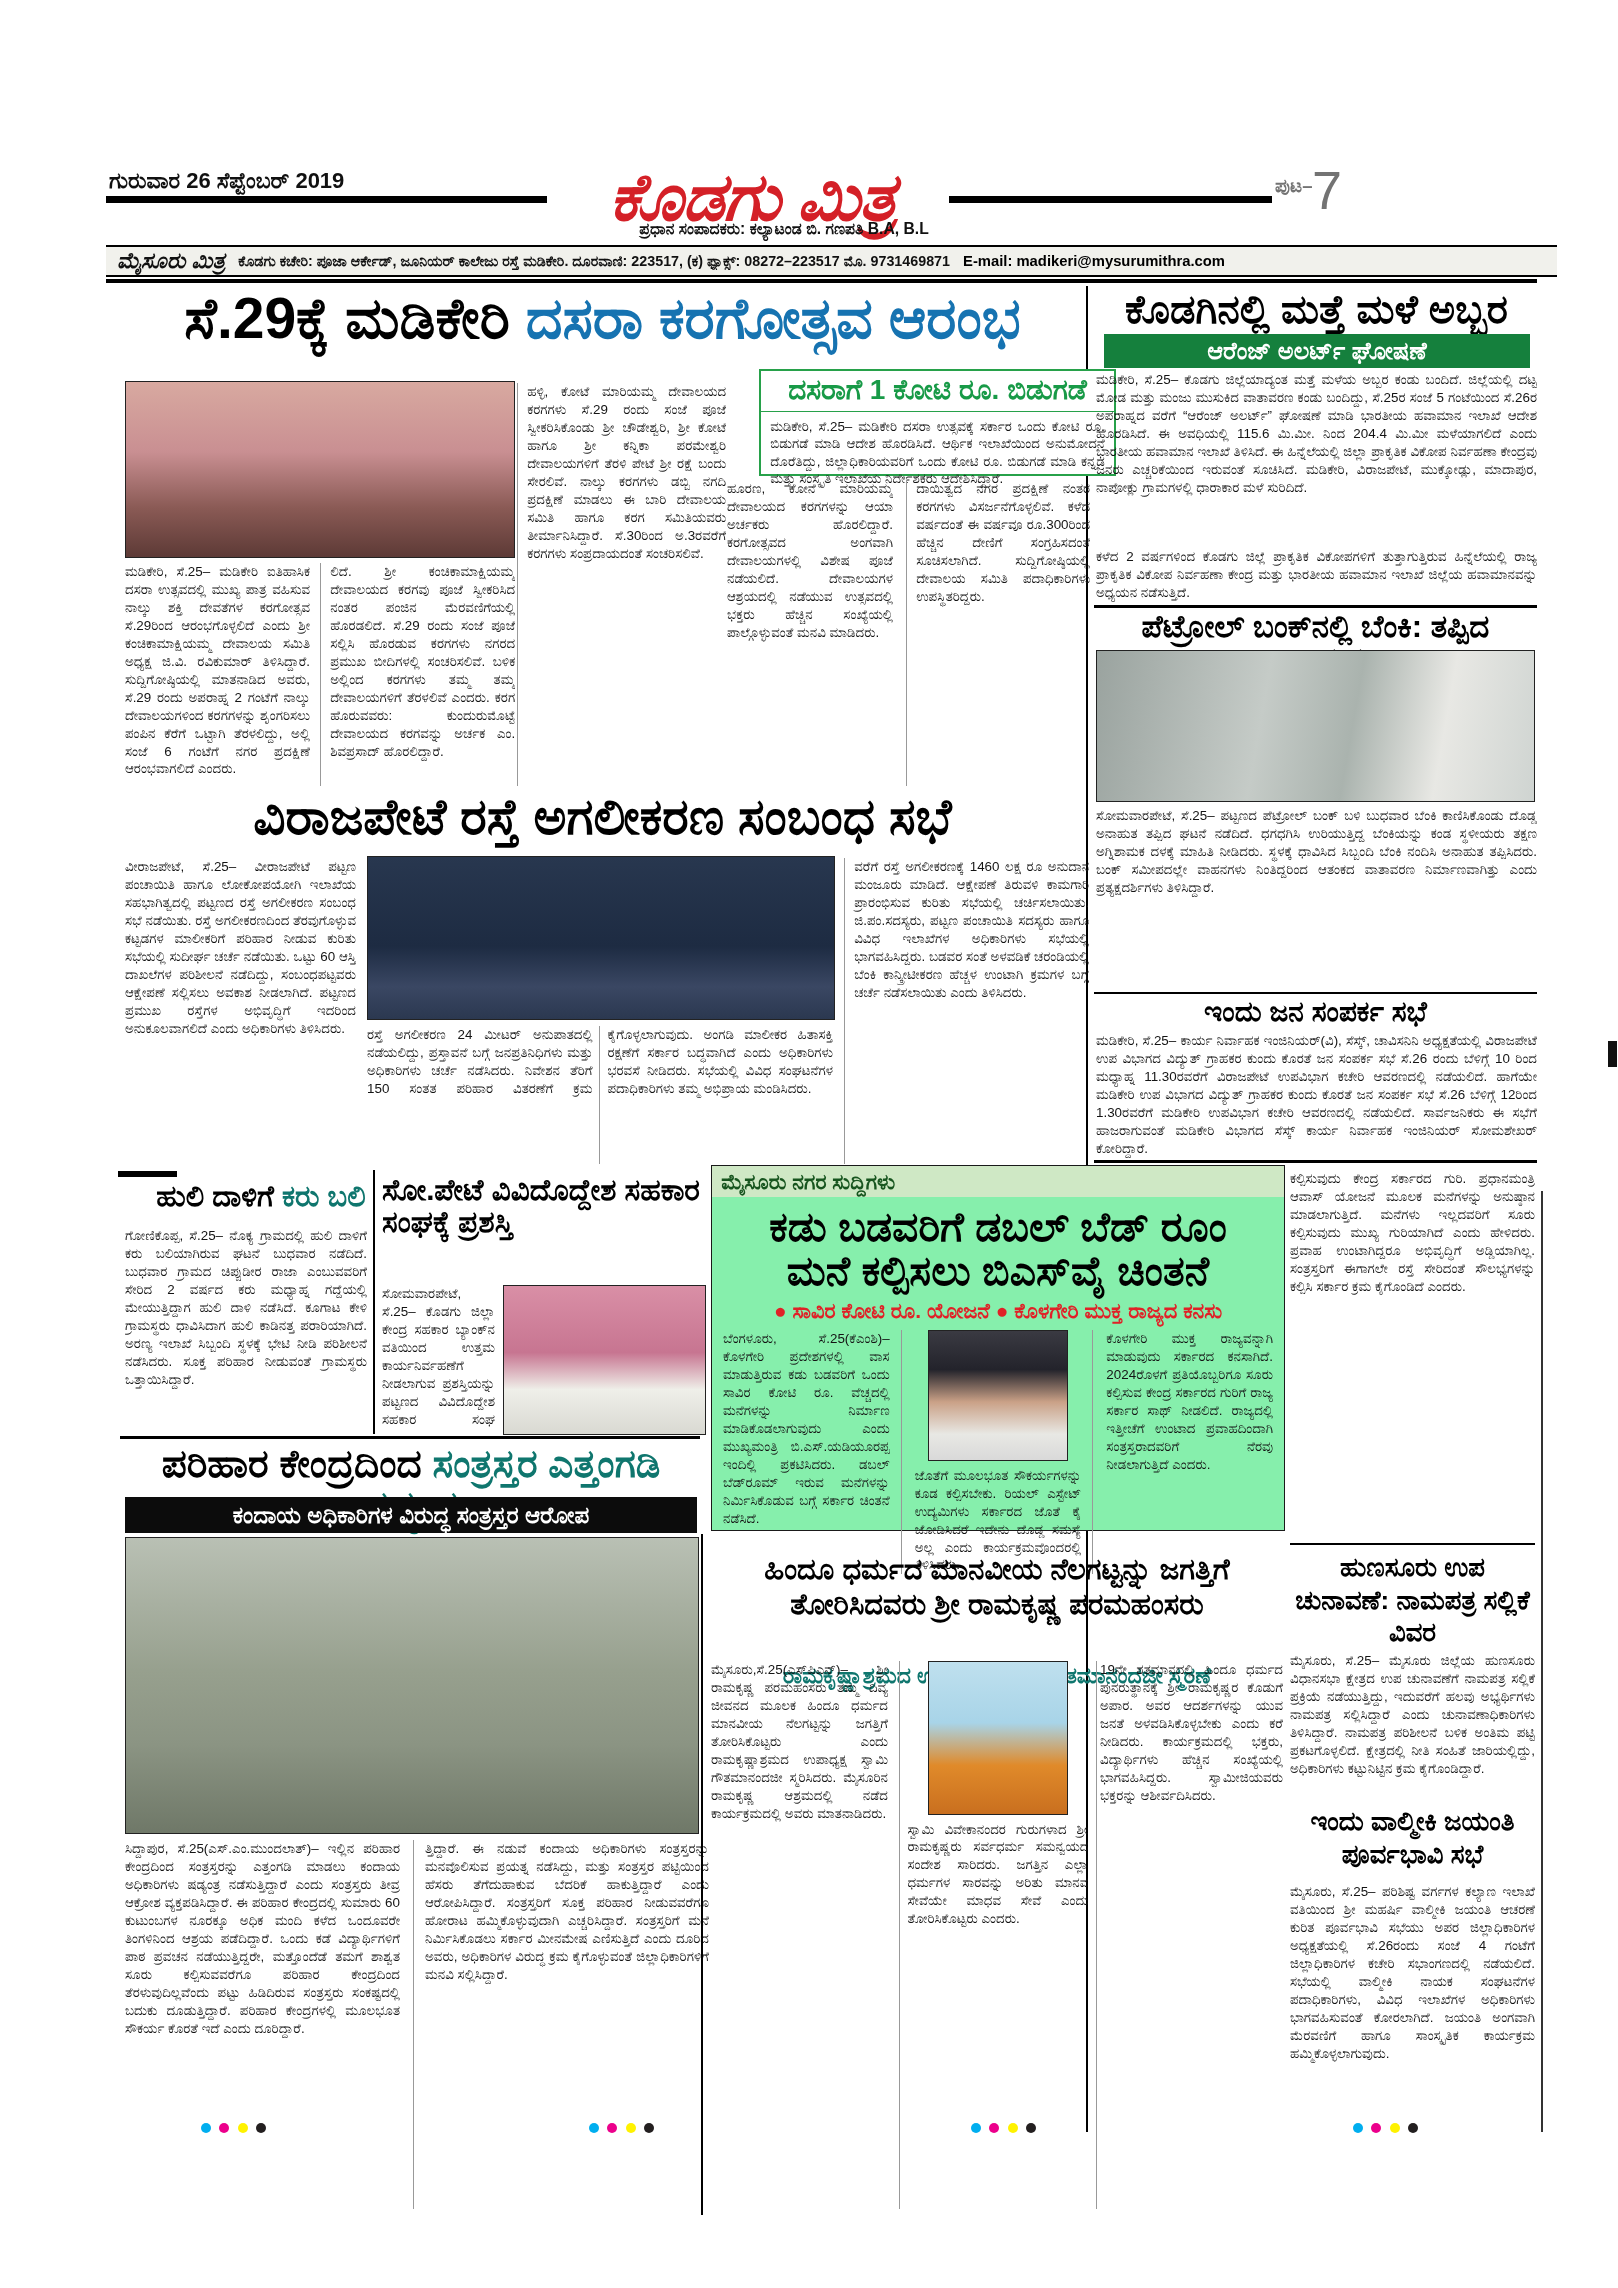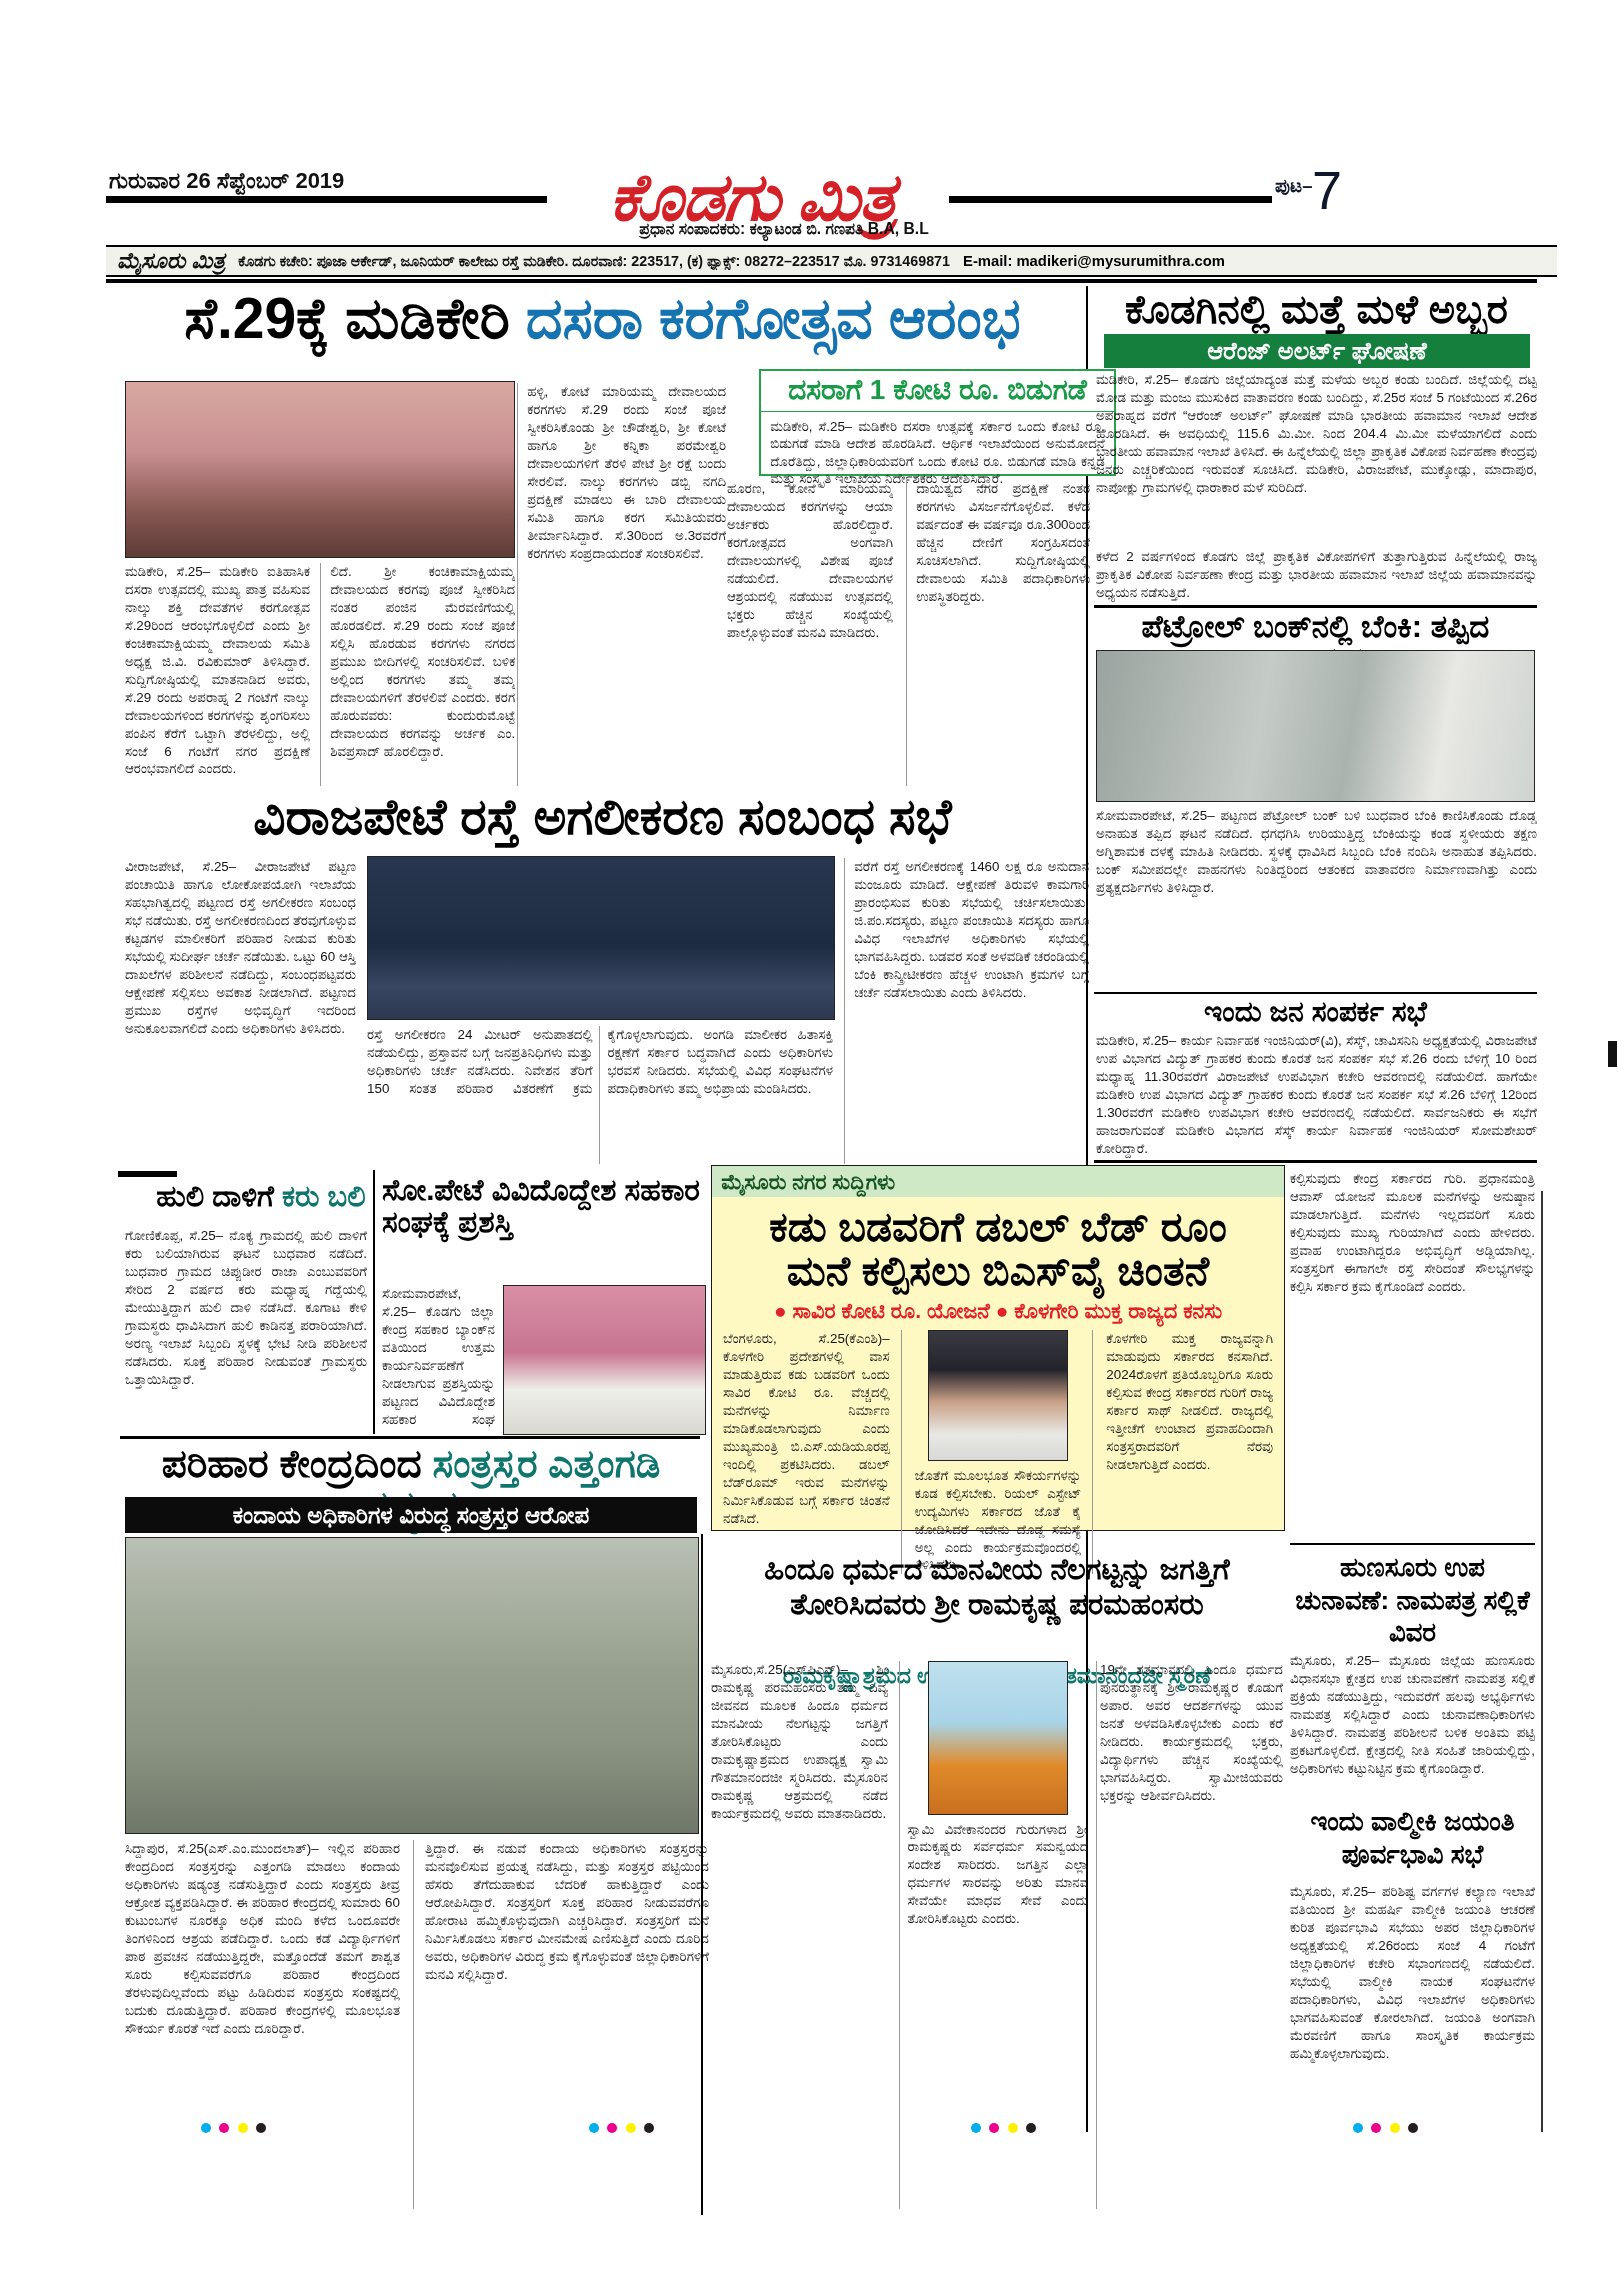--- a/index.html
+++ b/index.html
@@ -9,34 +9,34 @@
   .bt{font-size:13.4px;line-height:1.34;text-align:justify;color:#141414;overflow:hidden;}
   .head{font-weight:bold;color:#000;line-height:1.08;}
   .center{text-align:center;}
   .rule{background:#000;}
   .vrule{background:#000;}
   .ph{border:0.9px solid #222;}
   .c2{column-count:2;column-gap:14.8px;column-rule:0.9px solid #999;}
   
   .mast-title{color:#d42027;font-weight:bold;font-size:66px;line-height:1;letter-spacing:-0.9px;font-style:italic;}
   .date-line{font-size:22px;font-weight:bold;color:#111;}
-  .page-no{font-weight:bold;color:#0f172a;}
+  .page-no{font-weight:bold;color:#737373;}
   .editor{font-size:15.7px;font-weight:bold;color:#111;}
   .infobar{background:#f1f1ec;border-top:2.8px solid #000;border-bottom:2.8px solid #000;
            display:flex;align-items:center;gap:13px;padding:0 11px;}
   .infologo{font-weight:bold;font-style:italic;font-size:22px;color:#111;white-space:nowrap;}
   .infotext{font-size:14.3px;font-weight:bold;color:#111;white-space:nowrap;overflow:hidden;}
   .infomail{font-size:14.8px;font-weight:bold;color:#000;white-space:nowrap;}
   
   .greenbox{border:2.8px solid #27a14a;background:#fff;}
   .greenbox .gtitle{color:#189a47;font-weight:bold;font-size:28px;text-align:center;border-bottom:1.8px solid #27a14a;padding:2.8px 0 4.6px;}
   .greenbox .gbody{font-size:13.4px;line-height:1.3;text-align:justify;padding:5.5px 9.2px;color:#141414;}
   .orangebar{background:#15803d;color:#fff;font-weight:bold;font-size:24px;text-align:center;line-height:1.2;padding:2.8px 0;}
   .blackbar{background:#0c0c0c;color:#fff;font-weight:bold;font-size:23px;text-align:center;padding:4.6px 0;}
-  .mysbox{border:1.8px solid #1a1a1a;background:#fef9c3;}
+  .mysbox{border:1.8px solid #1a1a1a;background:#86efac;}
   .greenstrip{background:#cfe8c5;color:#17551f;font-weight:bold;font-size:21px;padding:3.7px 9.2px;}
   .redtxt{color:#0f766e;margin-top:36px;}
   .bluetxt{color:#1673b1;}
   .bullets{color:#e02127;font-weight:bold;font-size:21px;text-align:center;}
   .dotrow{display:flex;gap:8.3px;}
   .dot{width:10px;height:10px;border-radius:50%;}
   .d-c{background:#00aeef}.d-m{background:#ec008c}.d-y{background:#fff200}.d-k{background:#231f20}
 </style>
 </head>
 <body>

